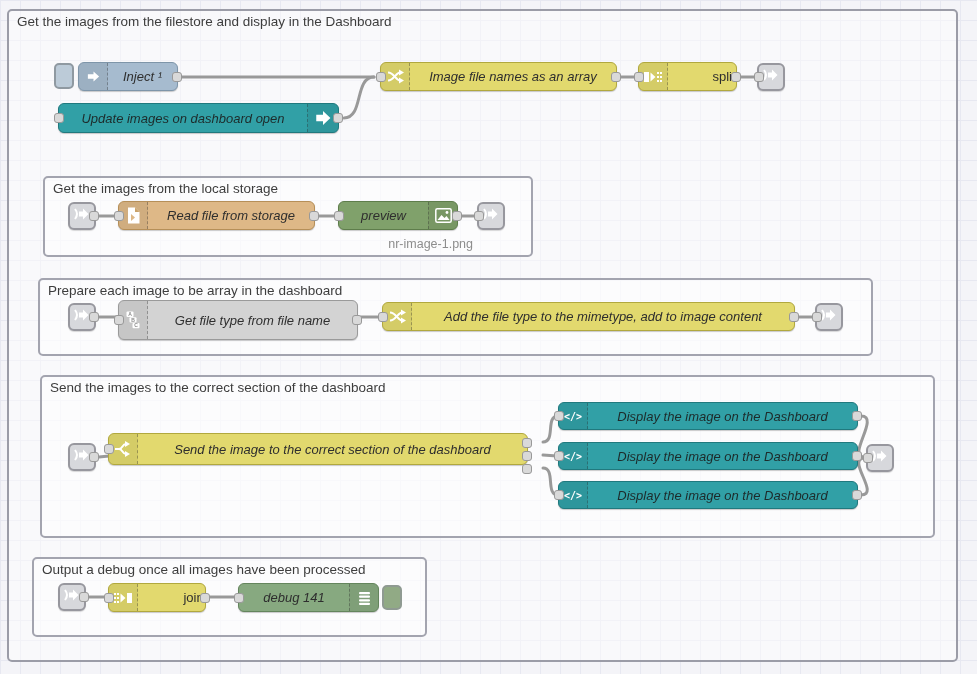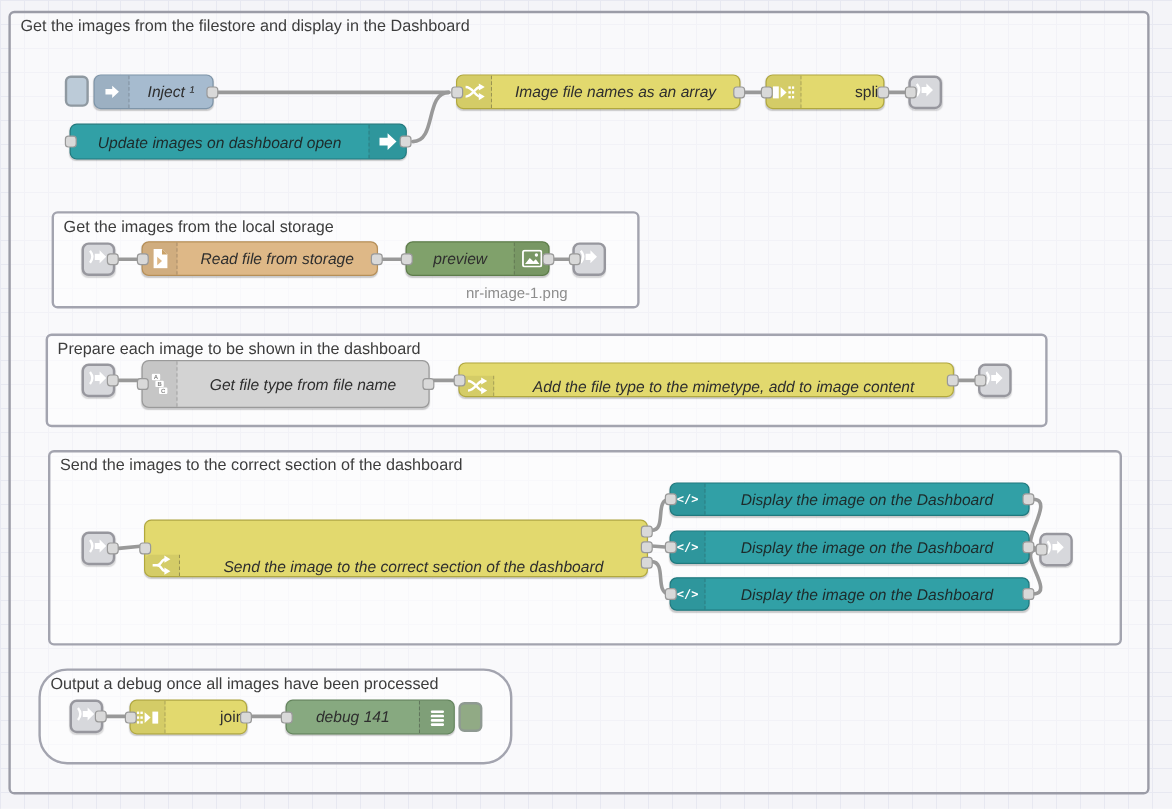--- a/index.html
+++ b/index.html
@@ -56,28 +56,28 @@
   <div class="group" style="left:7px;top:9px;width:951px;height:653px;border-color:#9b9ca7;">
     <div class="group-label">Get the images from the filestore and display in the Dashboard</div>
   </div>
 
 
   <div class="group" style="left:43px;top:176px;width:490px;height:81px;">
     <div class="group-label">Get the images from the local storage</div>
   </div>
 
   <div class="group" style="left:38px;top:278px;width:835px;height:78px;">
-    <div class="group-label">Prepare each image to be shown in the dashboard</div>
+    <div class="group-label">Prepare each image to be array in the dashboard</div>
   </div>
 
   <div class="group" style="left:40px;top:375px;width:895px;height:163px;">
     <div class="group-label">Send the images to the correct section of the dashboard</div>
   </div>
 
-  <div class="group" style="left:32px;top:557px;width:395px;height:80px;border-radius:24px;">
+  <div class="group" style="left:32px;top:557px;width:395px;height:80px;">
     <div class="group-label">Output a debug once all images have been processed</div>
   </div>
 
   <svg class="wires" width="977" height="674">
     <path d="M182 77 L374 77"></path>
     <path d="M344 118 C364 118 354 77 374 77"></path>
     <path d="M619 77 L637 77"></path>
     <path d="M740 77 L756 77"></path>
     <path d="M99 216 L117 216"></path>
     <path d="M318 216 L337 216"></path>
@@ -234,21 +234,21 @@
             <rect x="6.5" y="11.9" width="7" height="5.4" rx="1" fill="#fff"></rect>
             <text x="10" y="16.2" fill="#8a8a8a" text-anchor="middle">C</text>
           </g>
         </svg>
     </span>
     <span class="lbl">Get file type from file name</span>
     <span class="port pin"></span>
     <span class="port pout"></span>
   </div>
 
-  <div class="node n-yellow" style="left:382px;top:302px;width:413px;height:29px;align-items:flex-end;">
+  <div class="node n-yellow" style="left:382px;top:302px;width:413px;height:29px;">
     <span class="ico l">
       <svg width="17" height="17" viewBox="0 0 17 17">
           <g stroke="#fff" stroke-width="2" fill="none">
             <path d="M1 4.5 C7 4.5 9 12.5 13 12.5"></path>
             <path d="M1 12.5 C7 12.5 9 4.5 13 4.5"></path>
           </g>
           <polygon points="12,1.5 17,4.5 12,7.5" fill="#fff"></polygon>
           <polygon points="12,9.5 17,12.5 12,15.5" fill="#fff"></polygon>
         </svg>
     </span>
@@ -270,21 +270,21 @@
   <div class="linknode" style="left:68px;top:443px;">
     <span>
       <svg width="16" height="16" viewBox="0 0 16 16">
           <path d="M1 3 Q5 8 1 13" stroke="#fff" stroke-width="2" fill="none"></path>
           <path d="M5 5.4 H9 V2.6 L14.5 8 L9 13.4 V10.6 H5 Z" fill="#fff"></path>
         </svg>
     </span>
     <span class="port pout"></span>
   </div>
 
-  <div class="node n-yellow" style="left:120px;top:433px;width:420px;height:48px;align-items:flex-end;">
+  <div class="node n-yellow" style="left:108px;top:433px;width:420px;height:32px;">
     <span class="ico l">
       <svg width="17" height="18" viewBox="0 0 17 18">
           <g stroke="#fff" stroke-width="2" fill="none">
             <path d="M0 9 H4 C8 9 7 4 11 4"></path>
             <path d="M4 9 C8 9 7 14 11 14"></path>
           </g>
           <polygon points="10,1 15,4 10,7" fill="#fff"></polygon>
           <polygon points="10,11 15,14 10,17" fill="#fff"></polygon>
         </svg>
     </span>

